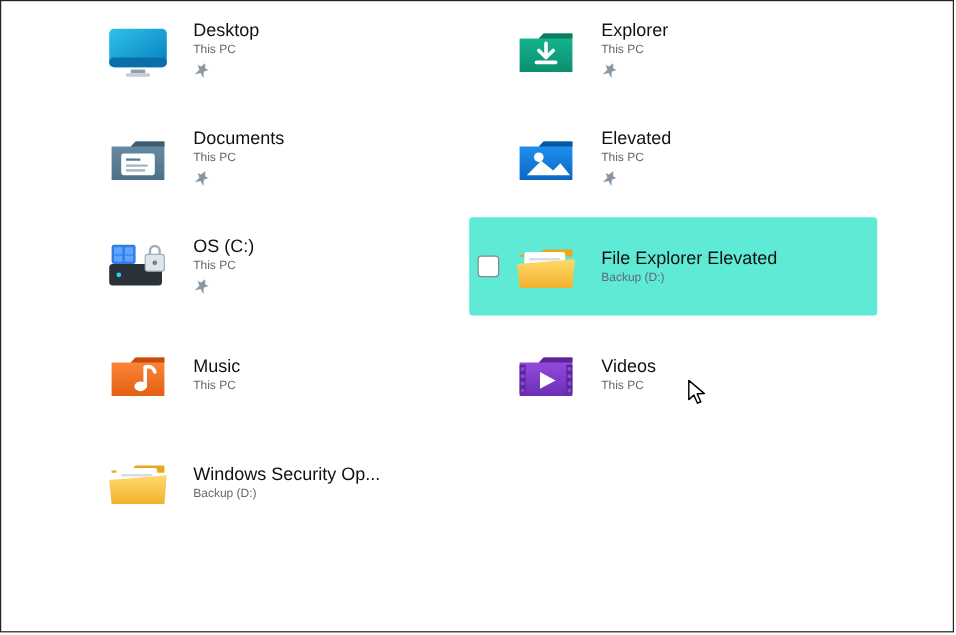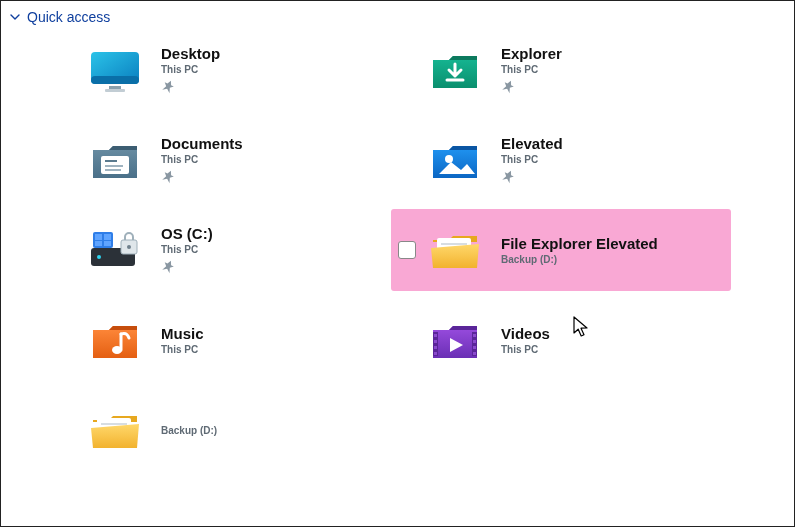--- a/index.html
+++ b/index.html
@@ -25,39 +25,38 @@
     display: flex;
     align-items: center;
     gap: 6px;
     padding: 8px 8px 4px 8px;
     color: #0f3f9e;
     font-size: 14px;
   }
   .section-header .chev svg { display: block; }
   .items-area {
     padding: 0 0 0 50px;
-    font-weight: bold;
   }
   .grid {
     display: grid;
     grid-template-columns: 340px 340px;
     column-gap: 0px;
     row-gap: 8px;
   }
   .item {
     display: flex;
     align-items: center;
     height: 82px;
     border-radius: 3px;
     padding: 4px 6px 4px 6px;
     box-sizing: border-box;
     position: relative;
   }
   .item.selected {
-    background: #f9a8d4;
+    background: #5eead4;
   }
   .check-slot {
     width: 20px;
     display: flex;
     align-items: center;
     justify-content: center;
     margin-right: 6px;
   }
   .checkbox {
     width: 16px;
@@ -101,28 +100,20 @@
   .cursor {
     position: absolute;
     pointer-events: none;
   }
   .cursor svg { display: block; }
 </style>
 </head>
 <body>
 <div class="window">
 
-  <div class="section-header">
-    <span class="chev">
-      <svg width="12" height="12" viewBox="0 0 12 12">
-          <path d="M2 4 L6 8 L10 4" fill="none" stroke="#0f3f9e" stroke-width="1.4" stroke-linecap="round" stroke-linejoin="round"></path>
-        </svg>
-    </span>
-    <span>Quick access</span>
-  </div>
 
   <div class="items-area">
     <div class="grid" id="grid">
         <div class="item">
           <div class="check-slot"></div>
           <div class="icon-slot">
             <svg width="56" height="48" viewBox="0 0 56 48">
               <defs>
                 <linearGradient id="gdesk" x1="0" y1="0" x2="1" y2="1">
                   <stop offset="0" stop-color="#2bc3e8"></stop>
@@ -343,20 +334,21 @@
               </defs>
       <path d="M6 14 L22 14 L26 10 L50 10 L50 16 L6 16 Z" fill="#e7a81f"></path>
       <rect x="10" y="12" width="34" height="24" rx="2" fill="#fff"></rect>
       <line x1="14" y1="18" x2="40" y2="18" stroke="#d7dde2" stroke-width="2"></line>
       <line x1="14" y1="23" x2="40" y2="23" stroke="#d7dde2" stroke-width="2"></line>
       <line x1="14" y1="28" x2="36" y2="28" stroke="#d7dde2" stroke-width="2"></line>
       <path d="M4 22 L52 18 L50 42 L6 42 Z" fill="url(#gfld)"></path>
             </svg>
           </div>
           <div class="labels">
+            <div class="name">Windows Security Op...</div>
             <div class="loc">Backup (D:)</div>
           </div>
         </div>
       </div>
   </div>
 
   <div class="cursor" id="cursor" style="left: 572px; top: 315px;">
     <svg width="18" height="24" viewBox="0 0 18 24">
       <path d="M1 1 L1 17 L5.2 13.2 L8.2 20 L11 18.8 L8 12.2 L14 12 Z" fill="#fff" stroke="#000" stroke-width="1.2" stroke-linejoin="round"></path>
     </svg>

